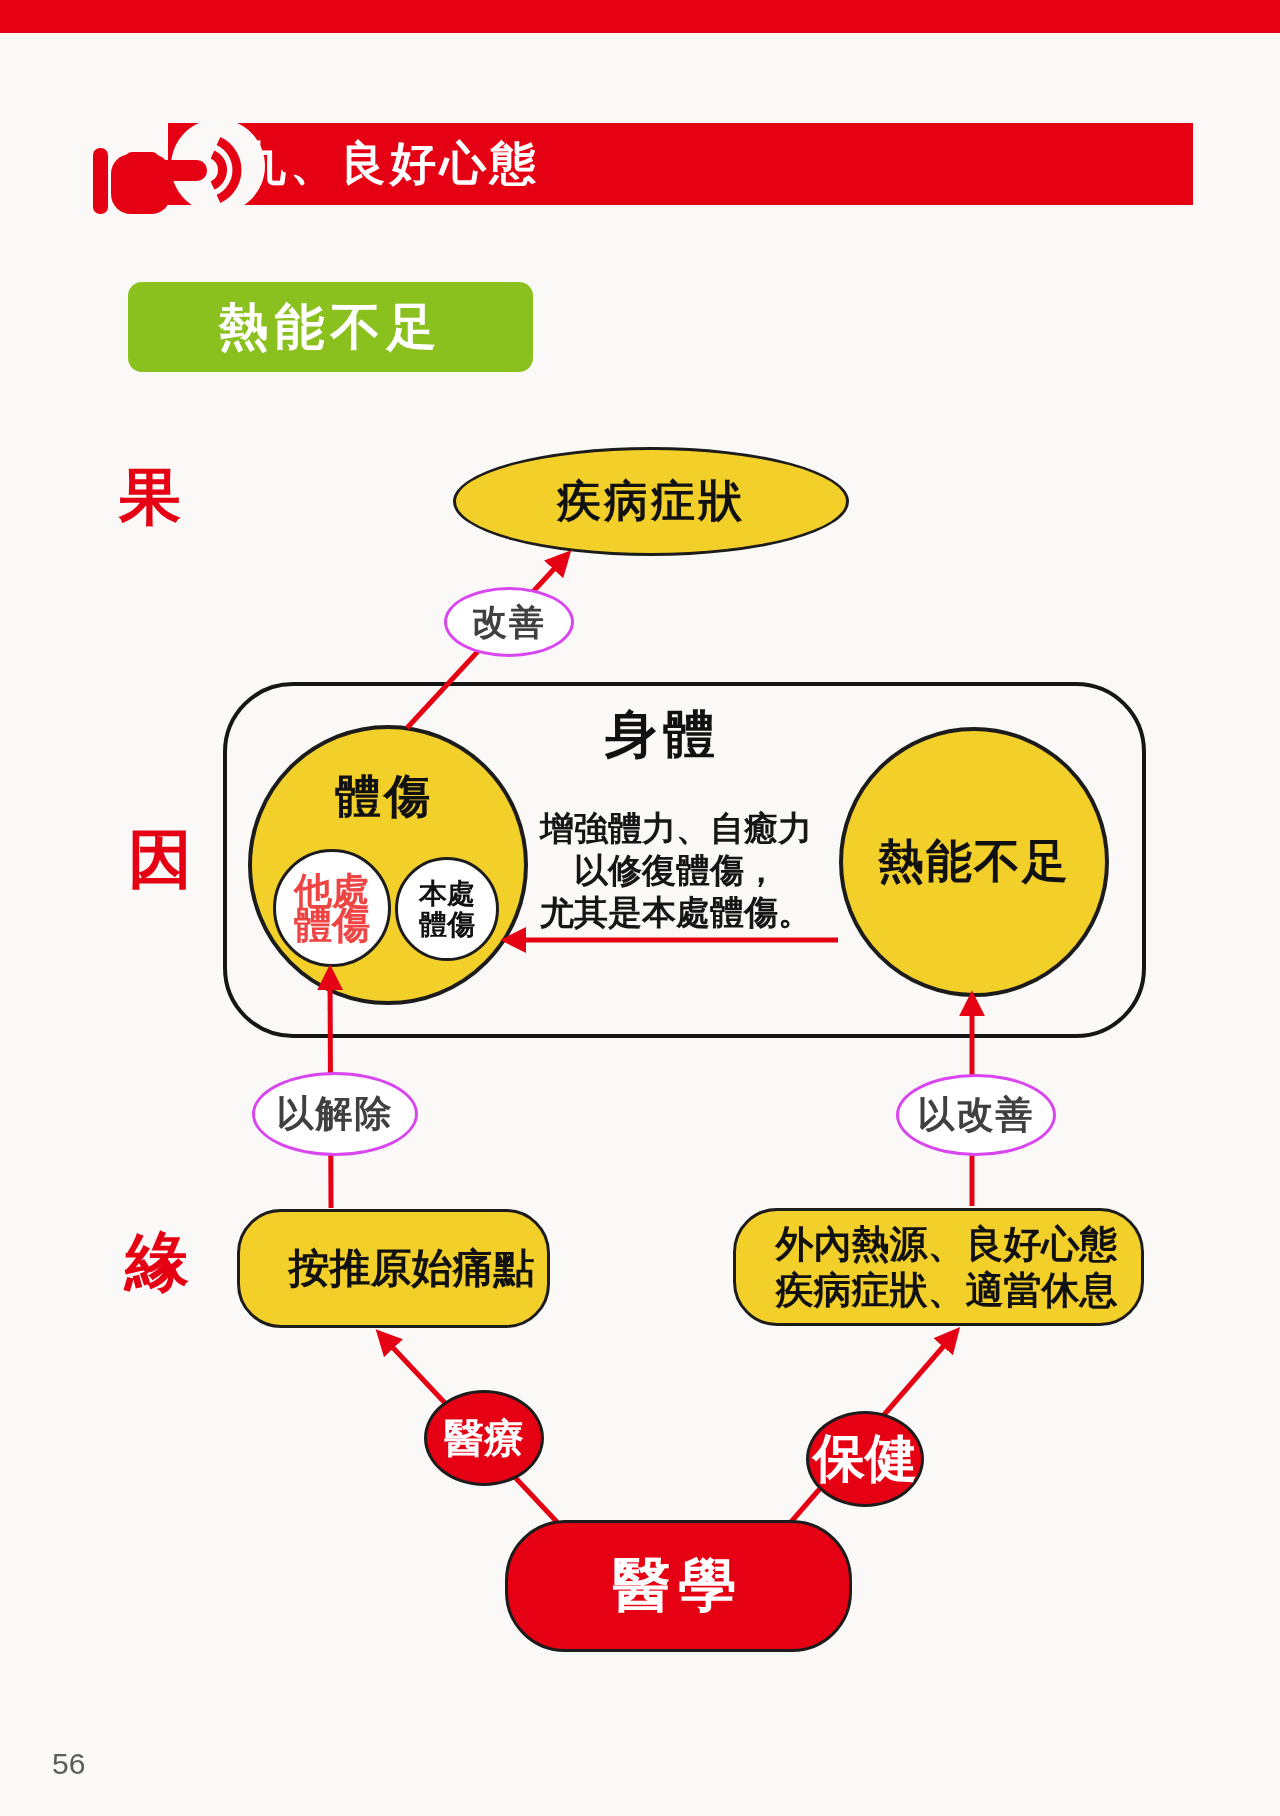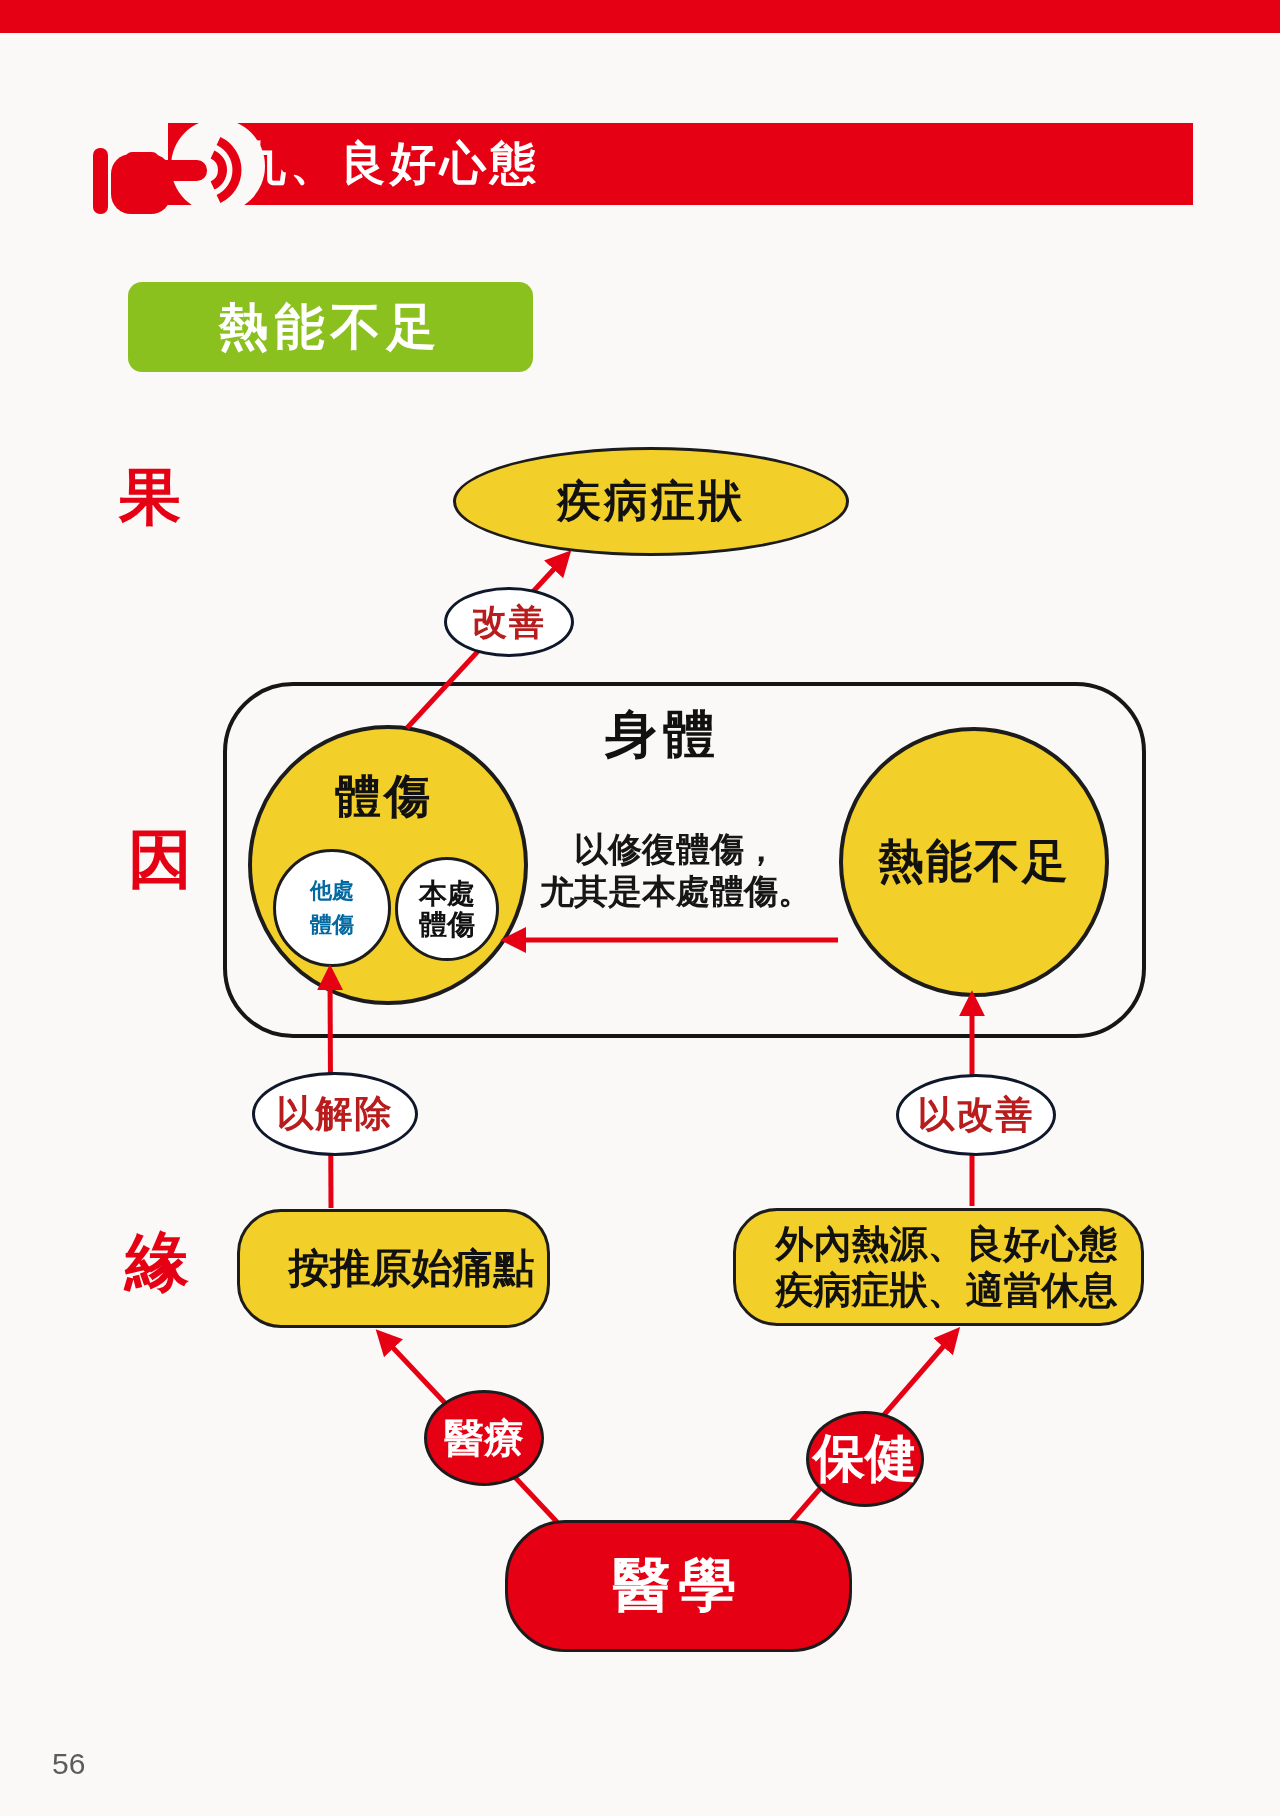--- a/index.html
+++ b/index.html
@@ -68,37 +68,37 @@
   #injury-circle{
     left:248px;top:725px;width:272px;height:272px;
     border:4px solid #1c1c1c;
   }
   #injury-label{
     left:384px;top:797px;font-size:46px;font-weight:bold;color:#111;
     letter-spacing:3px;white-space:nowrap;
   }
   #other-injury-circle{
     left:273px;top:849px;width:112px;height:112px;background:#ffffff;
-    font-size:22px;line-height:34px;font-weight:bold;color:#0369a1;
+    font-size:38px;line-height:34px;font-weight:bold;color:#ef4444;
     text-align:right;
   }
   #local-injury-circle{
     left:395px;top:857px;width:98px;height:98px;background:#ffffff;
     font-size:28px;line-height:31px;font-weight:bold;color:#111;
     text-align:center;
   }
   #heat-circle{
     left:839px;top:727px;width:262px;height:262px;
     border:4px solid #1c1c1c;
     font-size:46px;font-weight:bold;color:#111;letter-spacing:2px;
   }
 
   .small-ellipse{
-    background:#ffffff;border:3px solid #0f172a;border-radius:50%;
-    font-size:37px;font-weight:bold;color:#b91c1c;letter-spacing:2px;
+    background:#ffffff;border:3px solid #d946ef;border-radius:50%;
+    font-size:37px;font-weight:bold;color:#404040;letter-spacing:2px;
   }
   #improve-ellipse{left:444px;top:587px;width:124px;height:64px;font-size:35px;}
   #relieve-ellipse{left:252px;top:1072px;width:160px;height:78px;}
   #improve2-ellipse{left:896px;top:1074px;width:154px;height:76px;}
 
   #press-box{
     left:237px;top:1209px;width:271px;height:113px;border-radius:44px;
     border:3.5px solid #1c1c1c;
     font-size:41px;font-weight:bold;color:#111;white-space:nowrap;padding-left:36px;
   }
@@ -151,20 +151,21 @@
 
   <div id="label-effect" class="abs row-label center-origin">果</div>
   <div id="label-cause" class="abs row-label center-origin">因</div>
   <div id="label-condition" class="abs row-label center-origin">緣</div>
 
   <div id="symptom-ellipse" class="abs flex yellow ellipse">疾病症狀</div>
 
   <div id="body-rect" class="abs"></div>
   <div id="body-title" class="abs center-origin">身體</div>
   <div id="body-note" class="abs center-origin">
+    <div>增強體力、自癒力</div>
     <div>以修復體傷，</div>
     <div>尤其是本處體傷。</div>
   </div>
 
   <div id="injury-circle" class="abs yellow ellipse"></div>
   <div id="injury-label" class="abs center-origin">體傷</div>
   <div id="other-injury-circle" class="abs flex ellipse black-border">
     <div>
       <div>他處</div>
       <div>體傷</div>

